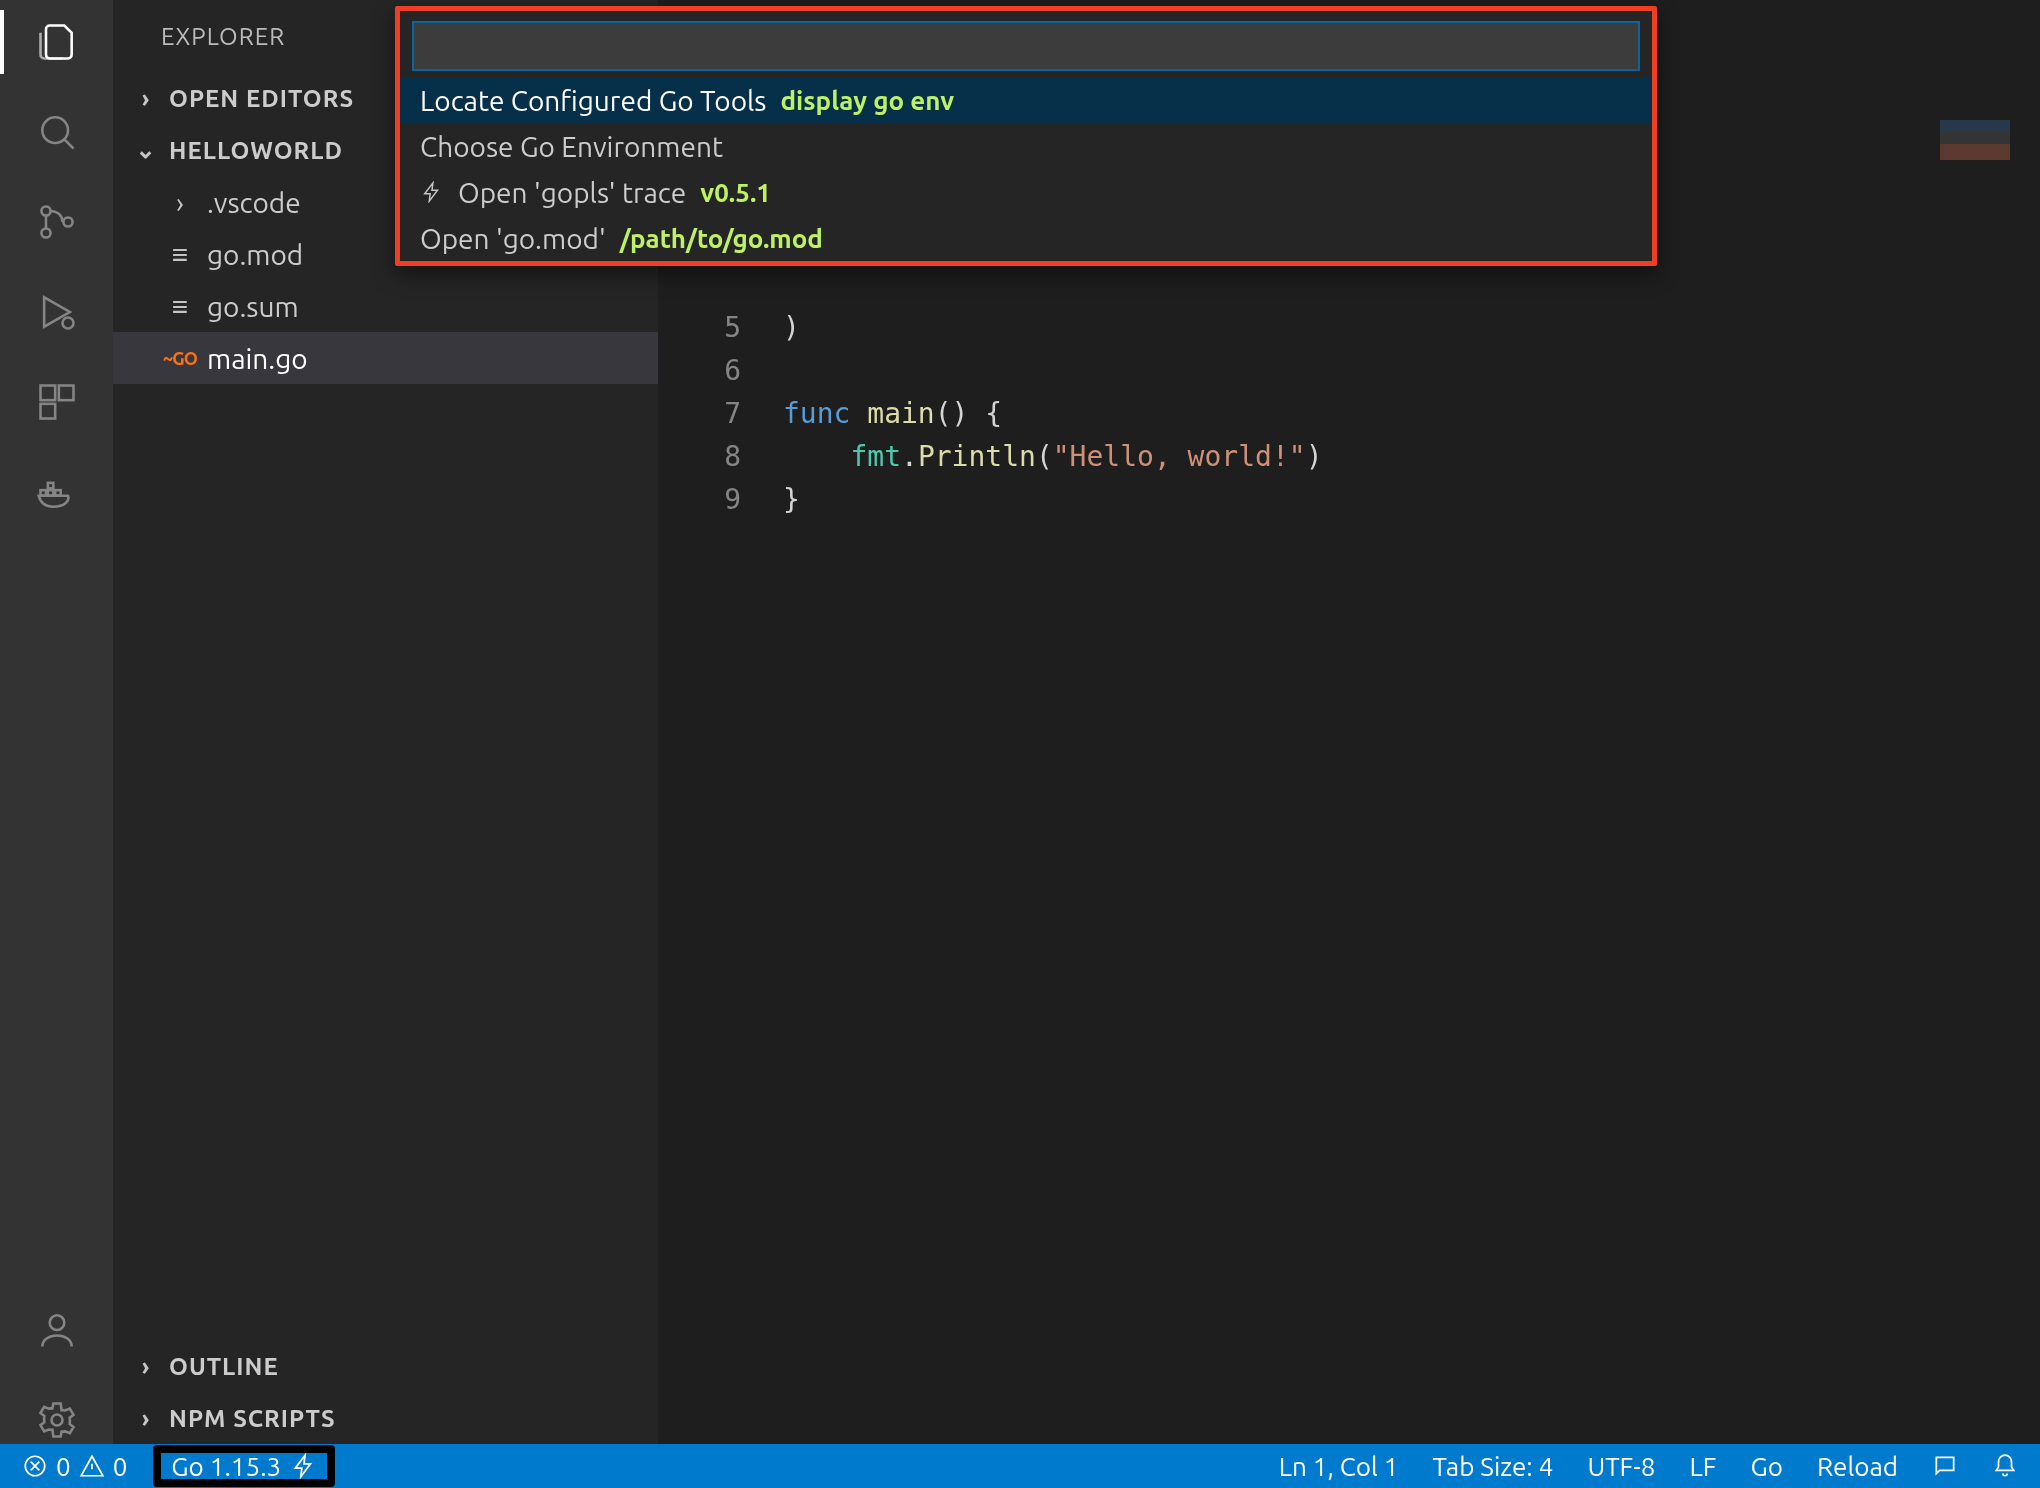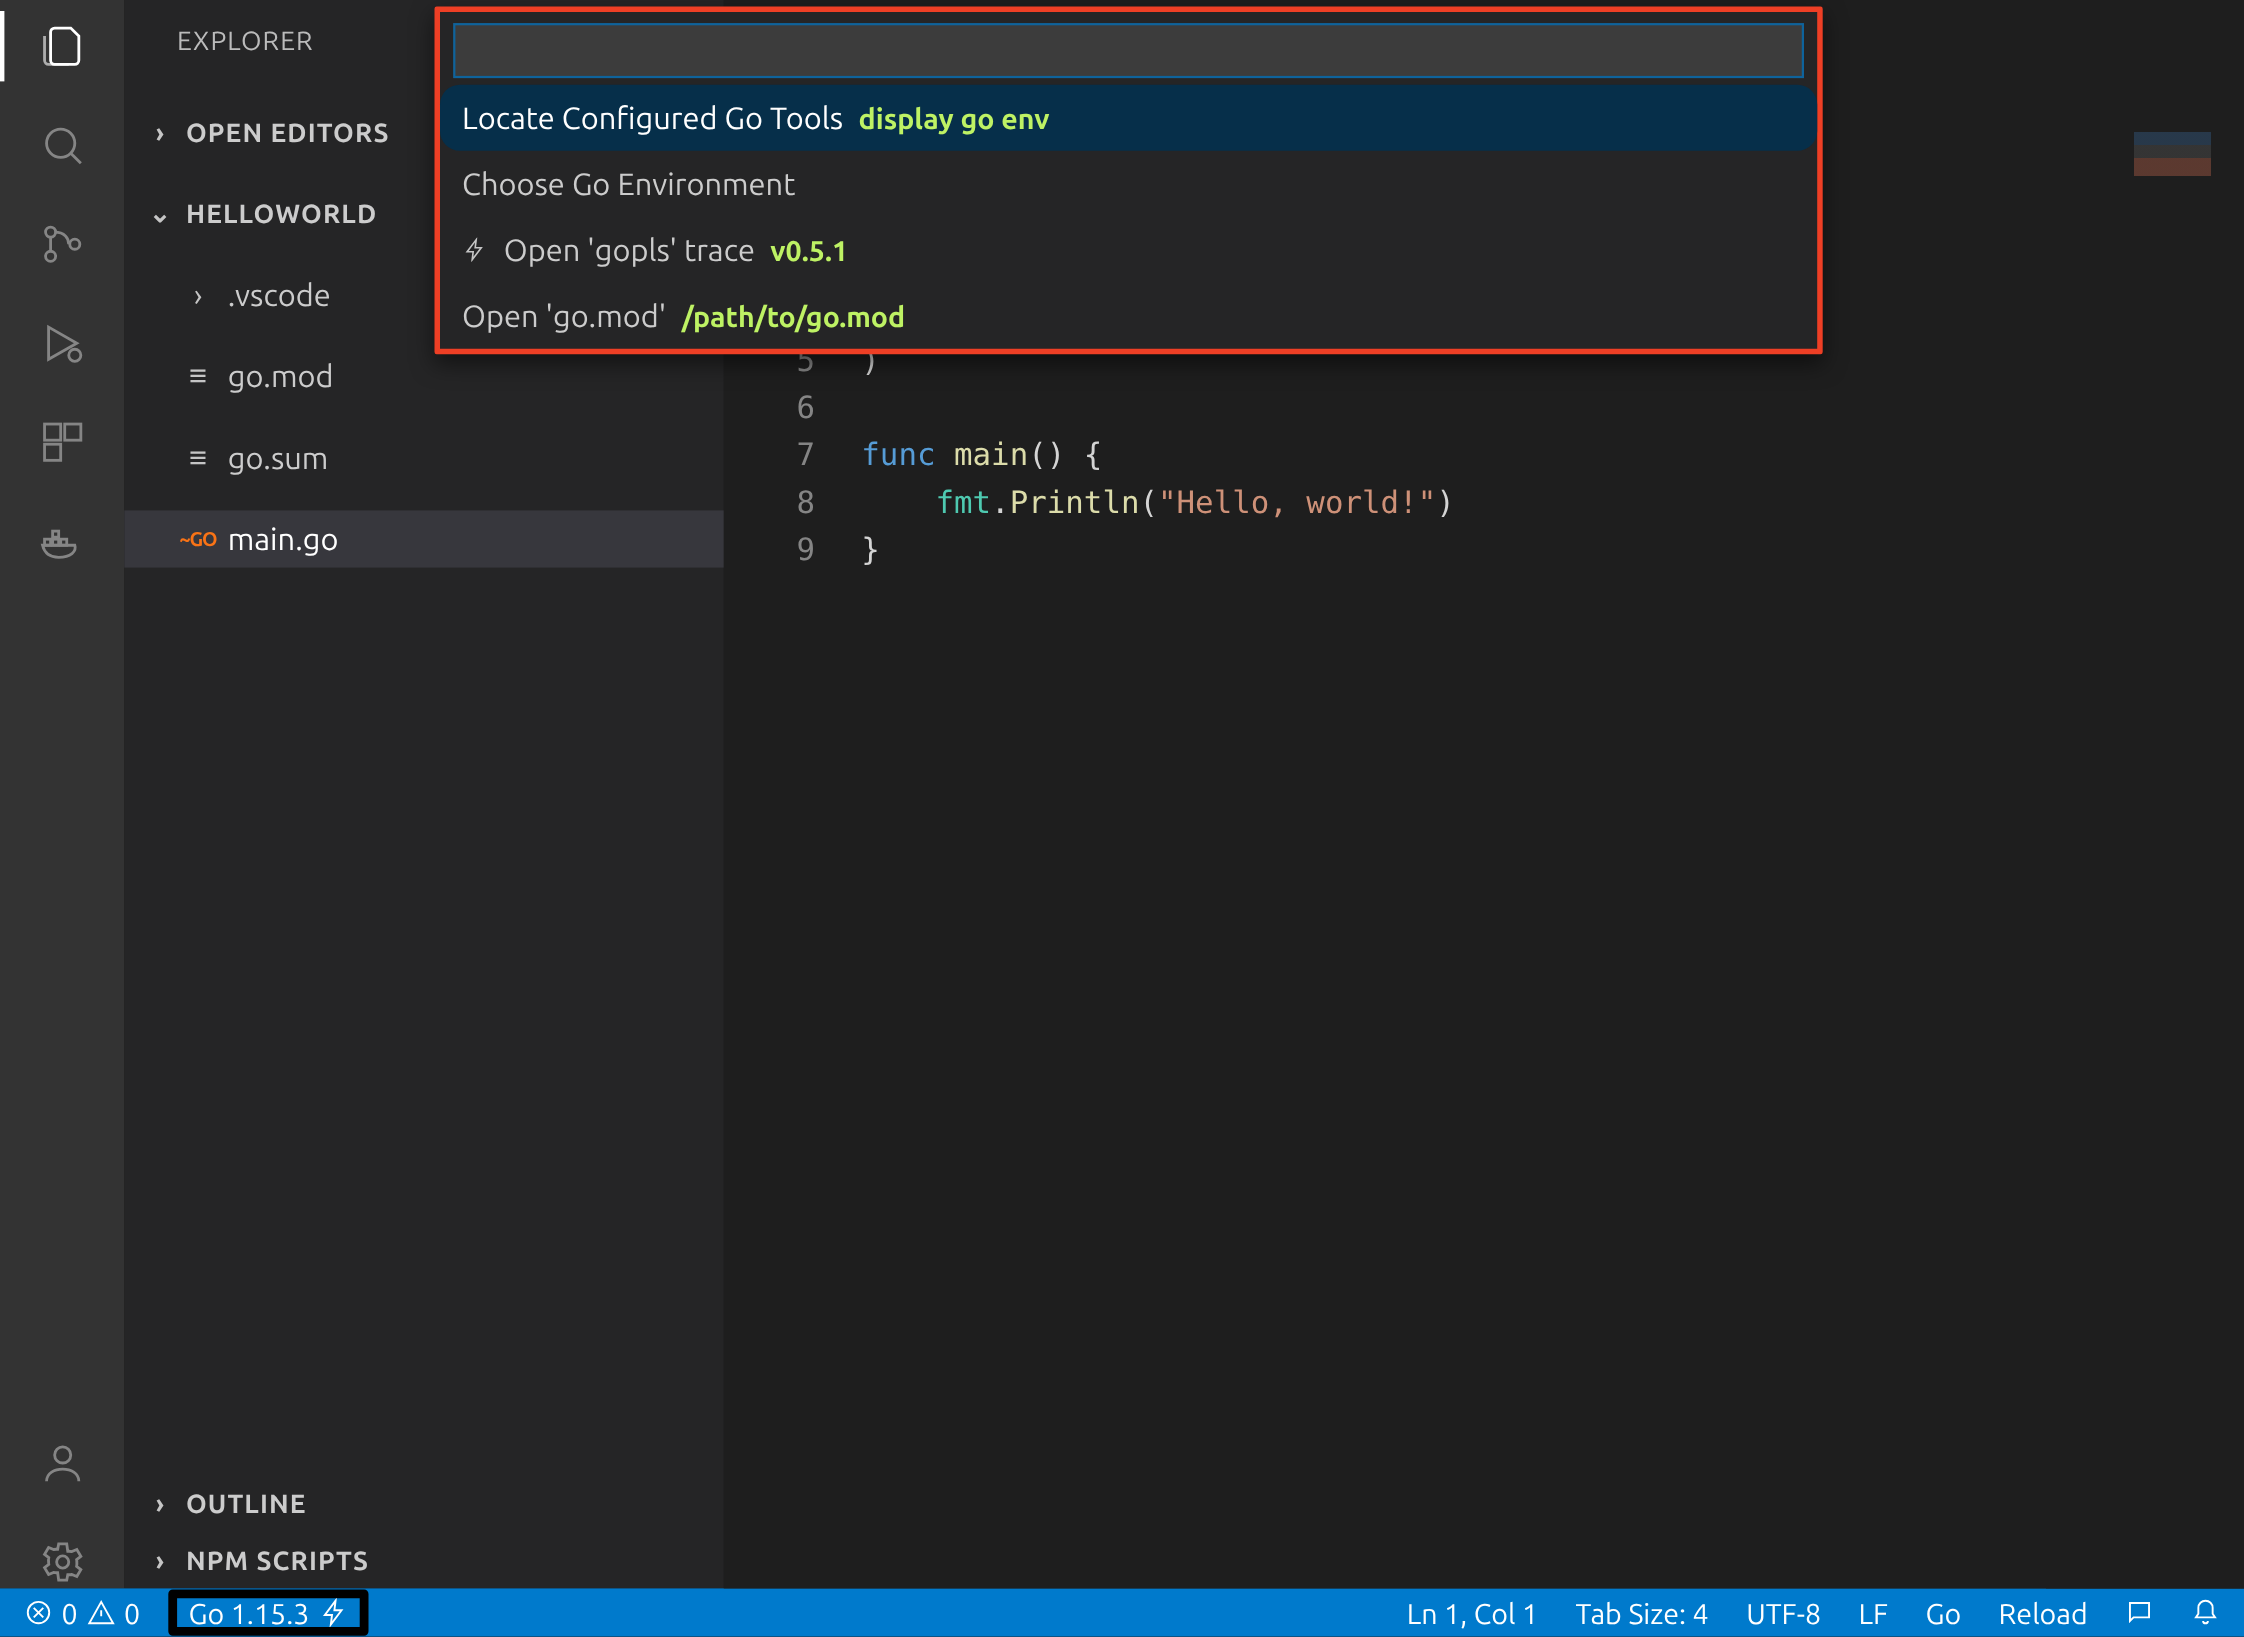--- a/index.html
+++ b/index.html
@@ -38,21 +38,20 @@
     width: 4px; background: #ffffff;
   }
   .activity-bar svg { width: 44px; height: 44px; stroke: currentColor; fill: none; stroke-width: 1.4; }
   
   .sidebar {
     width: 545px;
     background: #252526;
     display: flex;
     flex-direction: column;
     font-size: 26px;
-    gap: 22px;
   }
   .sidebar-title {
     height: 72px;
     padding-left: 48px;
     display: flex;
     align-items: center;
     color: #bbbbbb;
     font-size: 24px;
     letter-spacing: 1px;
   }
@@ -145,29 +144,28 @@
     box-shadow: 0 8px 20px rgba(0,0,0,.5);
   }
   .palette-input {
     margin: 10px 12px 6px 12px;
     height: 50px;
     background: #3c3c3c;
     border: 2px solid #0e639c;
     border-radius: 0;
   }
   .palette-item {
-    height: 60px;
+    height: 46px;
     display: flex;
     align-items: center;
     padding: 4px 20px;
     gap: 14px;
     font-size: 28px;
     color: #cccccc;
     cursor: pointer;
-    border-radius: 18px;
   }
   .palette-item.sel { background: #062f4a; color: #ffffff; }
   .palette-item .hint { color: #bef264; font-size: 26px; font-weight: bold; }
   .palette-item .hicon { width:24px; display:inline-flex; justify-content:center; color:#c5c5c5;}
   
   .statusbar {
     height: 44px;
     background: #007acc;
     color: #ffffff;
     display: flex;

